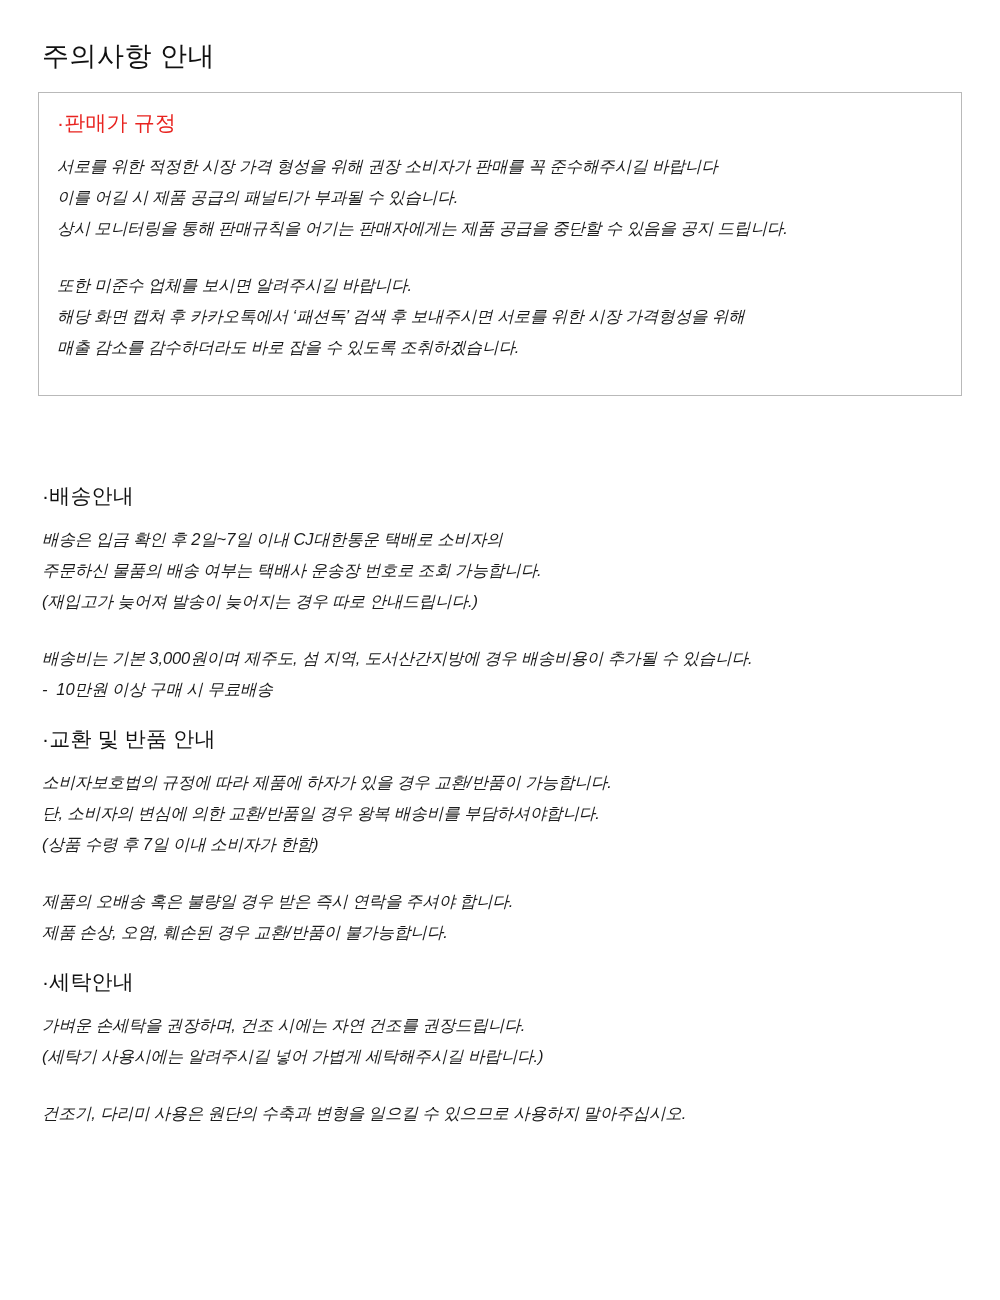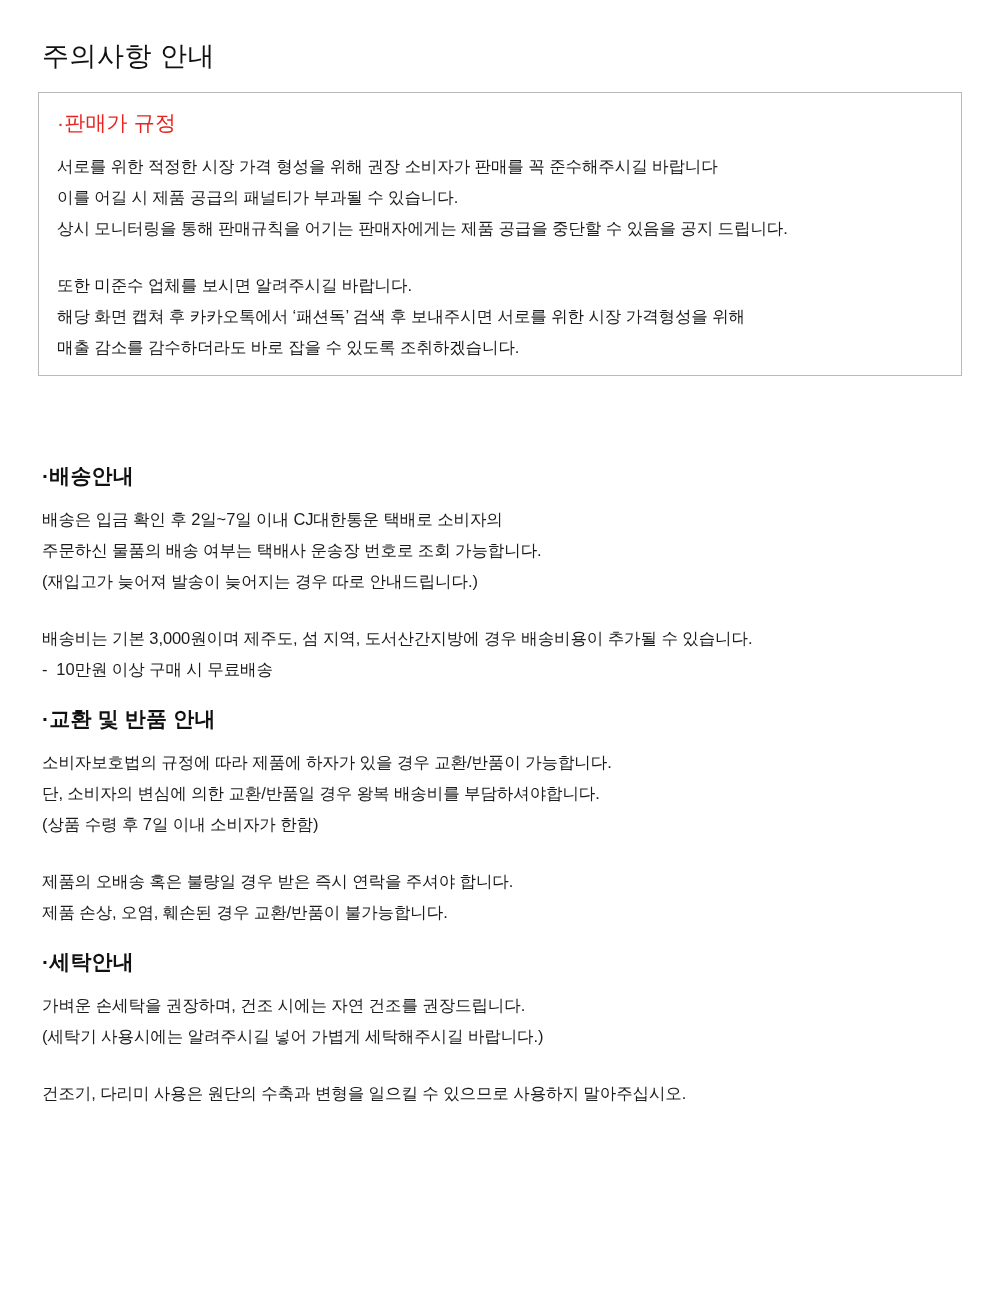--- a/index.html
+++ b/index.html
@@ -25,44 +25,45 @@
   .page-title {
     font-size: 27px;
     font-weight: 400;
     letter-spacing: 0.5px;
     color: #111111;
     margin: 8px 0 18px 4px;
   }
   .notice-box {
     border: 1px solid #b9b9b9;
     box-sizing: border-box;
-    padding: 14px 18px 12px 18px;
+    padding: 14px 18px 32px 18px;
     margin: 0 0 0 0;
     width: 924px;
   }
   .section-heading-red {
     color: #e8231f;
     font-size: 21px;
     font-weight: 400;
     margin: 2px 0 14px 0;
     letter-spacing: 0.2px;
   }
   .section-heading {
     color: #111111;
     font-size: 21px;
-    font-weight: 700;
+    font-weight: 400;
     letter-spacing: 0.2px;
     margin: 0 0 14px 4px;
   }
   .para {
     font-size: 16.5px;
     line-height: 31px;
     color: #1b1b1b;
     letter-spacing: -0.1px;
     margin: 0;
+    font-style: italic;
   }
   .para + .para {
     margin-top: 26px;
   }
   .body-block {
     margin-left: 4px;
   }
   .section {
     margin-top: 20px;
   }

